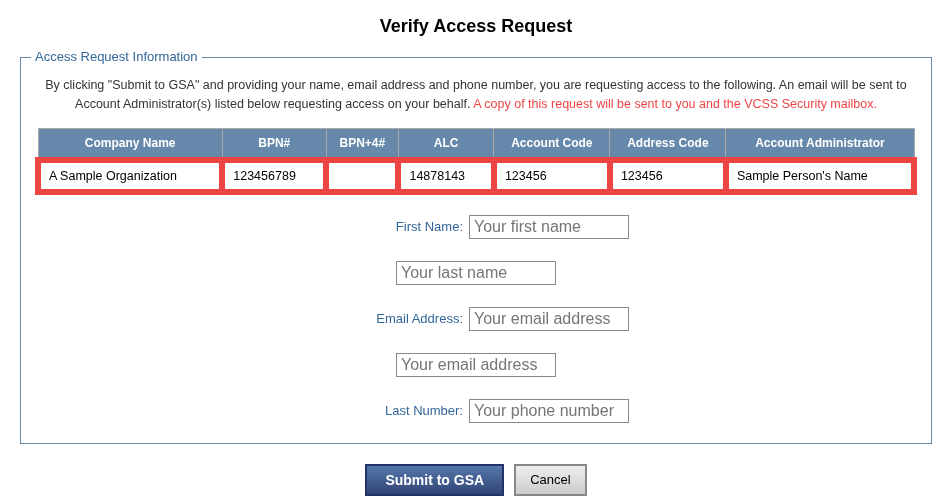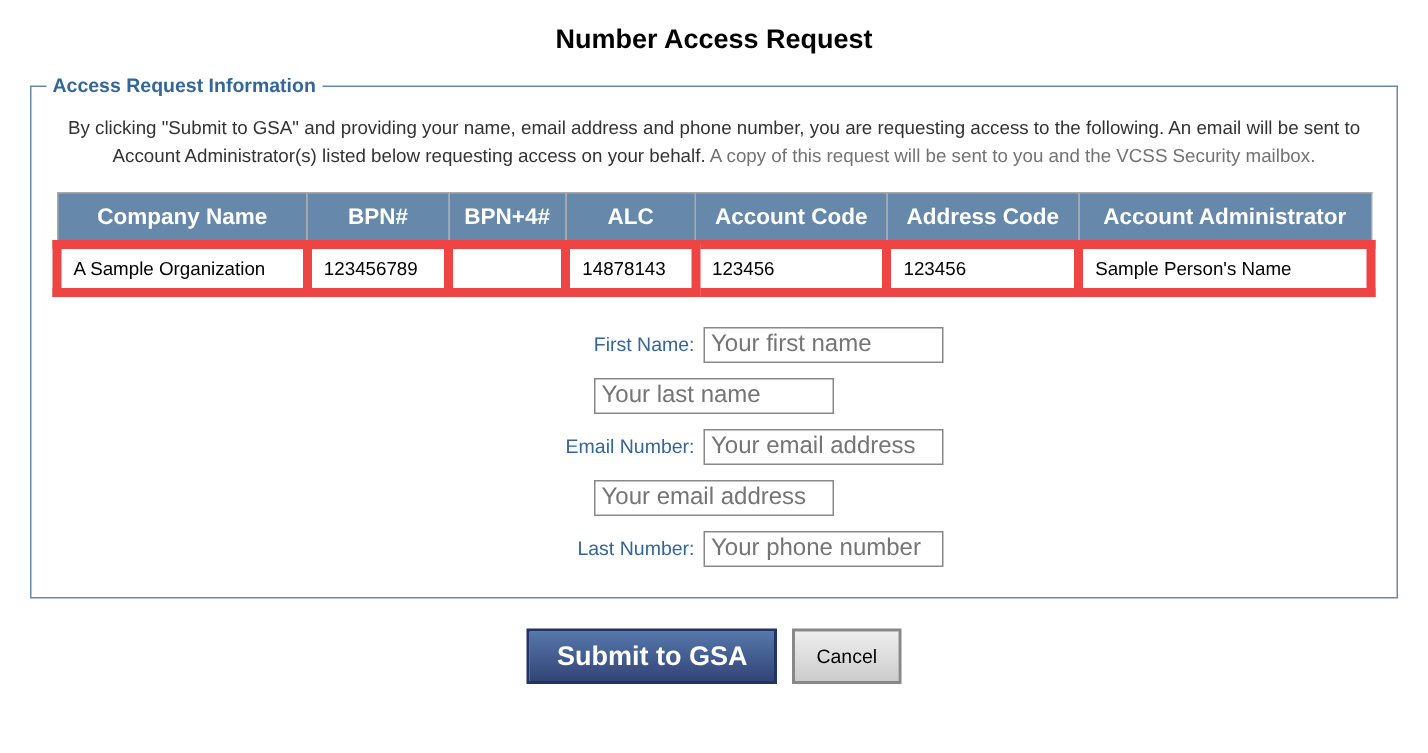--- a/index.html
+++ b/index.html
@@ -27,60 +27,60 @@
       position: relative;
       margin-bottom: 20px;
     }
     .section-label {
       position: absolute;
       top: -9px;
       left: 10px;
       background: #fff;
       padding: 0 4px;
       color: #336699;
-      font-weight: bold;
+      font-weight: normal;
       font-size: 13px;
     }
     .intro-text {
       font-size: 12.5px;
       color: #333;
       text-align: center;
       margin-top: 8px;
       margin-bottom: 14px;
       line-height: 1.5;
     }
     .intro-text span.highlight {
-      color: #737373;
+      color: #ef4444;
       text-align: center;
     }
     table.data-table {
       width: 100%;
       border-collapse: collapse;
       margin-bottom: 20px;
     }
     table.data-table th {
       background: #6688aa;
       color: #fff;
       padding: 7px 6px;
       text-align: center;
-      font-size: 15px;
+      font-size: 12px;
       border: 1px solid #aaa;
     }
     table.data-table td {
       border: 6px solid #ef4444;
       padding: 6px 8px;
       text-align: left;
       font-size: 12.5px;
       background: #fff;
     }
     .form-area {
       display: flex;
       flex-direction: column;
       align-items: center;
-      gap: 10px;
+      gap: 22px;
       margin-top: 6px;
     }
     .form-row {
       display: flex;
       align-items: center;
       gap: 6px;
     }
     .form-row label {
       text-align: right;
       color: #336699;
@@ -99,38 +99,38 @@
       display: flex;
       justify-content: center;
       gap: 10px;
       margin-top: 20px;
     }
     .btn-submit {
       background: linear-gradient(to bottom, #5577aa, #334477);
       color: #fff;
       border: 2px solid #223366;
       padding: 6px 18px;
-      font-size: 18px;
+      font-size: 14px;
       font-weight: bold;
       cursor: pointer;
     }
     .btn-cancel {
       background: linear-gradient(to bottom, #eee, #ccc);
       color: #000;
       border: 2px solid #888;
       padding: 6px 14px;
       font-size: 13px;
       cursor: pointer;
     }
   </style>
 </head>
 <body>
 
 <div class="page-wrapper">
-  <div class="page-title">Number Access Request</div>
+  <div class="page-title">Verify Access Request</div>
 
   <div class="section-box">
     <div class="section-label">Access Request Information</div>
 
     <p class="intro-text">
       <span>By clicking "Submit to GSA" and providing your name, email address and phone number, you are requesting access to the following. An email will be sent to Account Administrator(s) listed below requesting access on your behalf.</span>
       <span class="highlight"> A copy of this request will be sent to you and the VCSS Security mailbox.</span>
     </p>
 
     <table class="data-table">
@@ -160,21 +160,21 @@
 
     <div class="form-area" id="form-area">
     <div class="form-row">
           <label>First Name:</label>
           <input type="text" placeholder="Your first name" style="">
         </div>
         <div class="form-row">
           <input type="text" placeholder="Your last name" style="">
         </div>
         <div class="form-row">
-          <label>Email Number:</label>
+          <label>Email Address:</label>
           <input type="text" placeholder="Your email address" style="">
         </div>
         <div class="form-row">
           <input type="text" placeholder="Your email address" style="">
         </div>
         <div class="form-row">
           <label>Last Number:</label>
           <input type="text" placeholder="Your phone number" style="">
         </div>
       </div>

